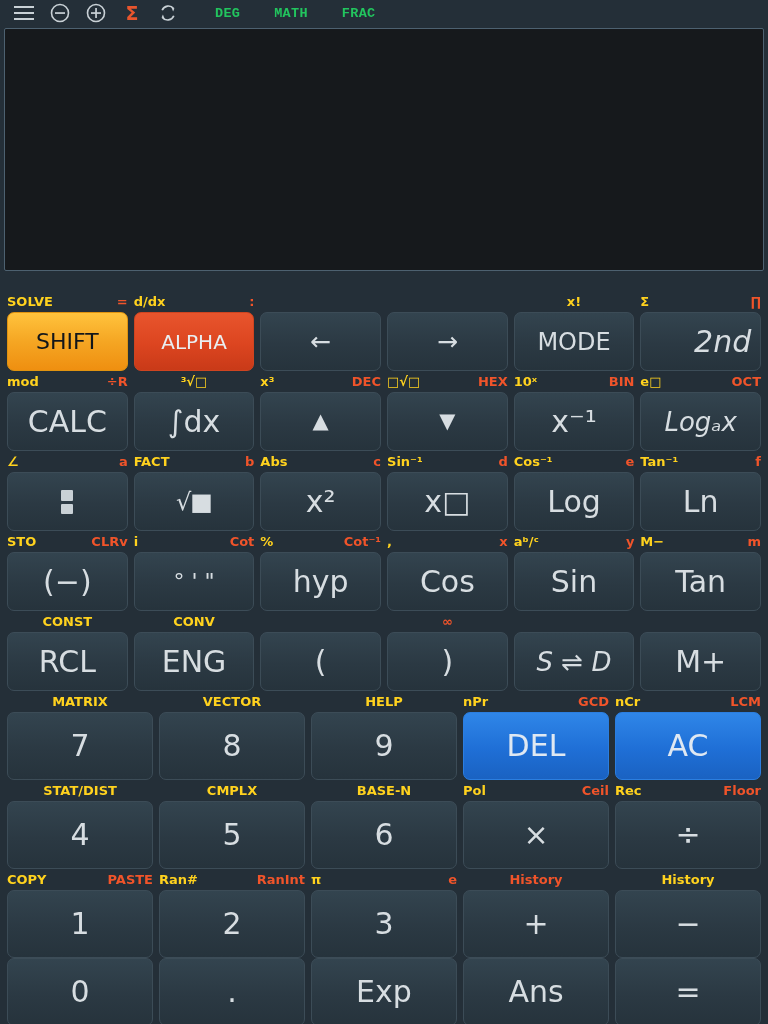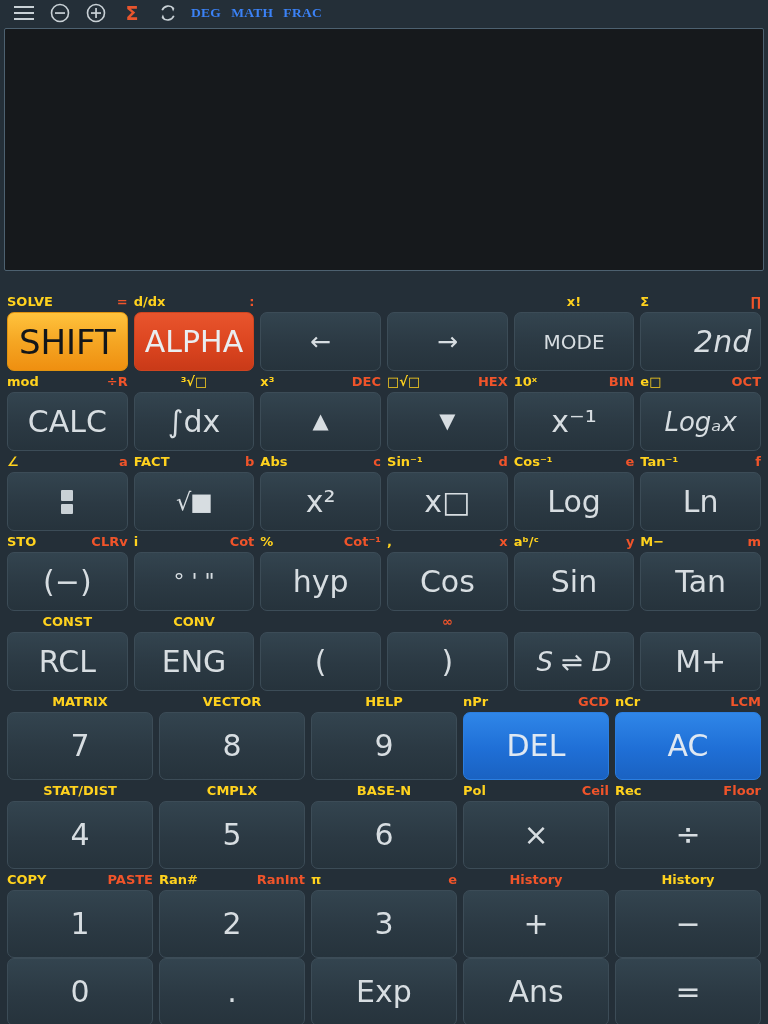--- a/index.html
+++ b/index.html
@@ -19,26 +19,27 @@
     padding: 0 6px;
     background: #242f38;
   }
   .tb-icon {
     width: 36px; height: 26px;
     display: flex; align-items: center; justify-content: center;
     color: #c9d1d6;
   }
   .tb-icon svg { display: block; }
   .tb-text {
-    color: #3b82f6;
+    color: #22c55e;
     font-size: 13.5px;
     font-weight: bold;
     letter-spacing: 0.3px;
     padding: 0 5px;
-    font-family: Liberation Serif, serif;
+    font-family: Liberation Mono, monospace;
+    margin-left: 24px;
   }
   .sigma-icon { color: #e8552d; font-size: 19px; font-weight: bold; line-height: 1; }
 
   
   #display {
     margin: 2px 4px 0 4px;
     height: 243px;
     background: #16191c;
     border: 1px solid #4d6170;
     border-radius: 2px;
@@ -84,27 +85,27 @@
   }
 
   
   .krow.keys.tall { height: 68px; }
 
   
   .kbtn.shift {
     background: linear-gradient(180deg, #ffc33d 0%, #f5a623 50%, #ef8f10 100%);
     border-color: #e09310;
     color: #12161a;
-    font-size: 34px;
+    font-size: 22px;
   }
   .kbtn.alpha {
     background: linear-gradient(180deg, #e8552d 0%, #dc4520 55%, #c93a18 100%);
     border-color: #cf4420;
     color: #e9eef1;
-    font-size: 30px;
+    font-size: 20px;
   }
   .kbtn.blue {
     background: linear-gradient(180deg, #2f86e8 0%, #1f6fd6 55%, #1a62c2 100%);
     border-color: #2b7ee0;
     color: #dfe8f2;
   }
 
   
   .lcell {
     flex: 1 1 0;
@@ -120,21 +121,21 @@
   }
   .lcell .l-left  { flex: 0 0 auto; margin-right: auto; }
   .lcell .l-right { flex: 0 0 auto; margin-left: auto; }
   .lcell.one-center { justify-content: center; }
   .lcell .shiftlab { color: #ffd21e; }
   .lcell .alphalab { color: #f0542a; }
 
   
   .g-italic { font-style: italic; padding-left: 44px; }
   .g-small { font-size: 26px; font-style: italic; }
-  .g-med { font-size: 20px; }
+  .g-med { font-size: 24px; }
   .g-arrow { font-size: 25px; }
   .g-tri { font-size: 21px; }
 
   .frac-icon { display: flex; flex-direction: column; align-items: center; gap: 3px; }
   .frac-icon i {
     display: block; width: 12px; height: 11px;
     background: #c9d1d6; border-radius: 1px;
   }
   .frac-icon i.small { width: 12px; height: 10px; }
 

